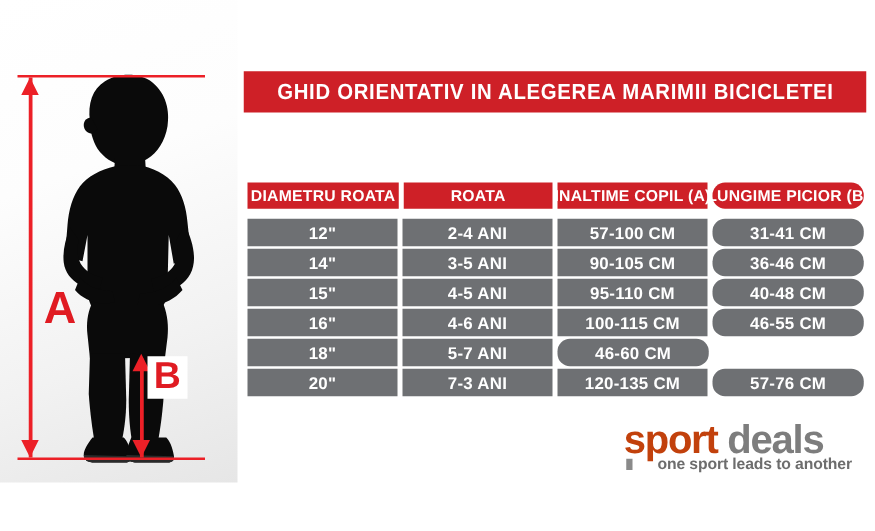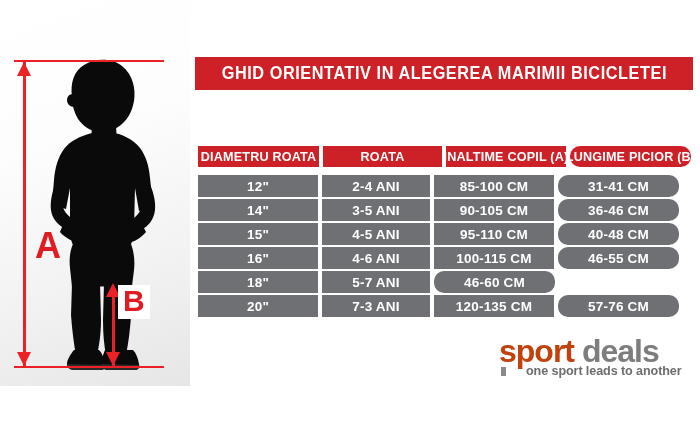--- a/index.html
+++ b/index.html
@@ -77,21 +77,21 @@
   .cell{
     display:flex; align-items:center; justify-content:center;
     height:22px; color:#ffffff; font-weight:bold; font-size:13.5px;
     letter-spacing:.2px; white-space:nowrap;
     transform-origin:center;
   }
   .head .cell{ background:#ce2027; height:21px; font-size:12.6px; }
   .body .cell{ background:#6e7073; }
   .head{ margin-bottom:8px; }
   .c0{ width:120px; }
-  .c1{ width:108px; }
+  .c1{ width:120px; }
   .c2{ width:120px; }
   .c3{ width:121px;border-radius:10px; }
   .head .c0{ width:122px; }
   .head .c1{ width:120px; }
 
   
   #logo{ position:absolute; left:499px; top:335px; }
   #logo-main{ font-size:32px; font-weight:bold; line-height:1; letter-spacing:-1px; }
   #logo-sport{ color:#c2410c; }
   #logo-deals{ color:#7d7d7d; }
@@ -184,21 +184,21 @@
   <div class="trow head">
     <div class="cell c0">DIAMETRU ROATA</div>
     <div class="cell c1">ROATA</div>
     <div class="cell c2">INALTIME COPIL (A)</div>
     <div class="cell c3">LUNGIME PICIOR (B)</div>
   </div>
 
   <div class="trow body">
     <div class="cell c0">12"</div>
     <div class="cell c1">2-4 ANI</div>
-    <div class="cell c2">85-100 CM</div>
+    <div class="cell c2">57-100 CM</div>
     <div class="cell c3">31-41 CM</div>
   </div>
   <div class="trow body">
     <div class="cell c0">14"</div>
     <div class="cell c1">3-5 ANI</div>
     <div class="cell c2">90-105 CM</div>
     <div class="cell c3">36-46 CM</div>
   </div>
   <div class="trow body">
     <div class="cell c0">15"</div>

